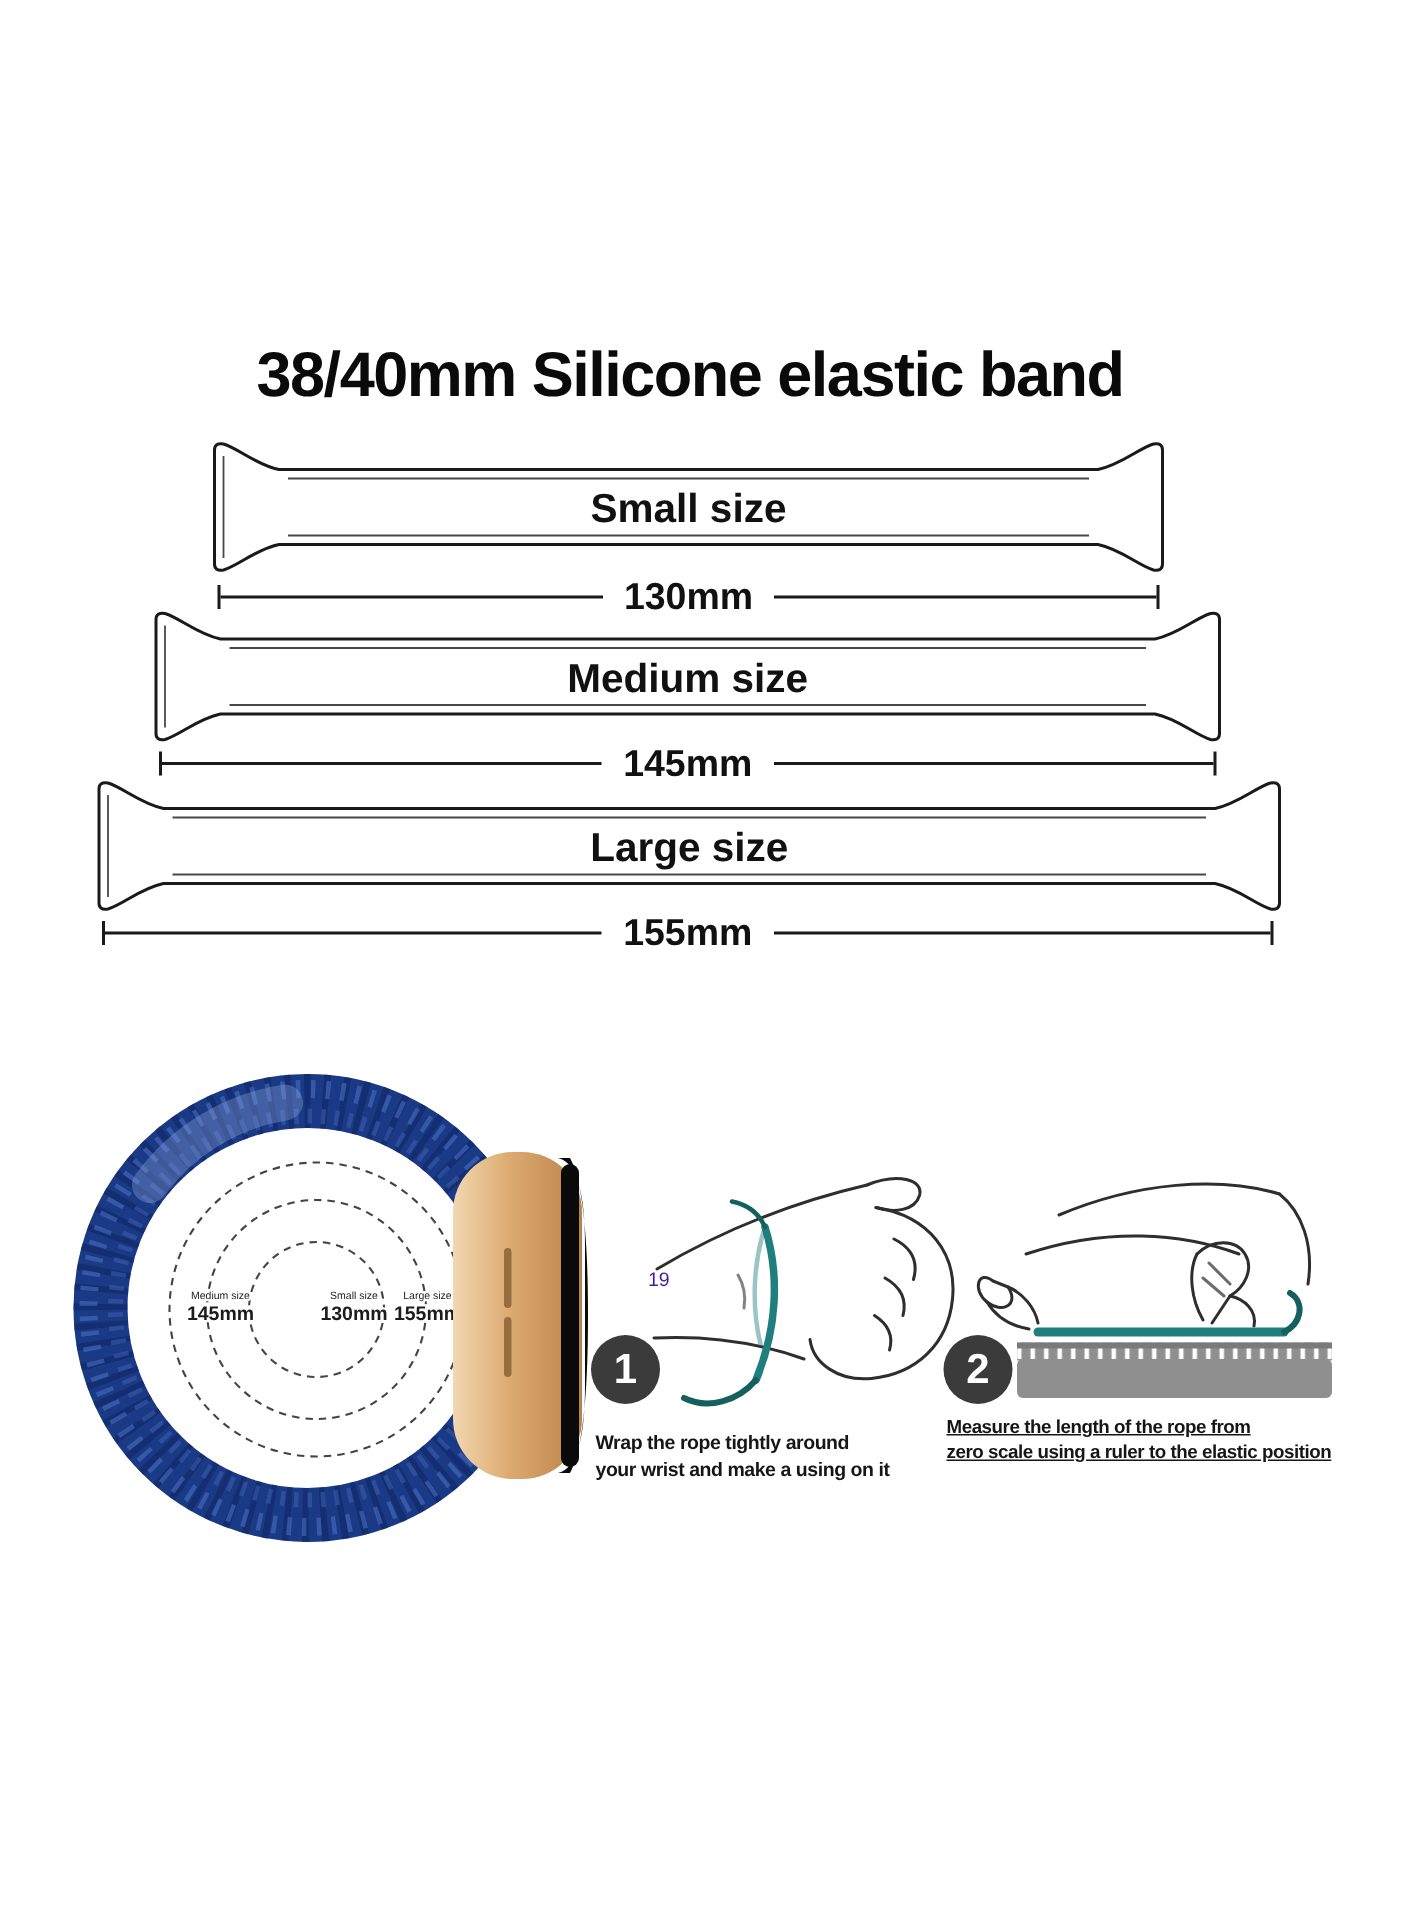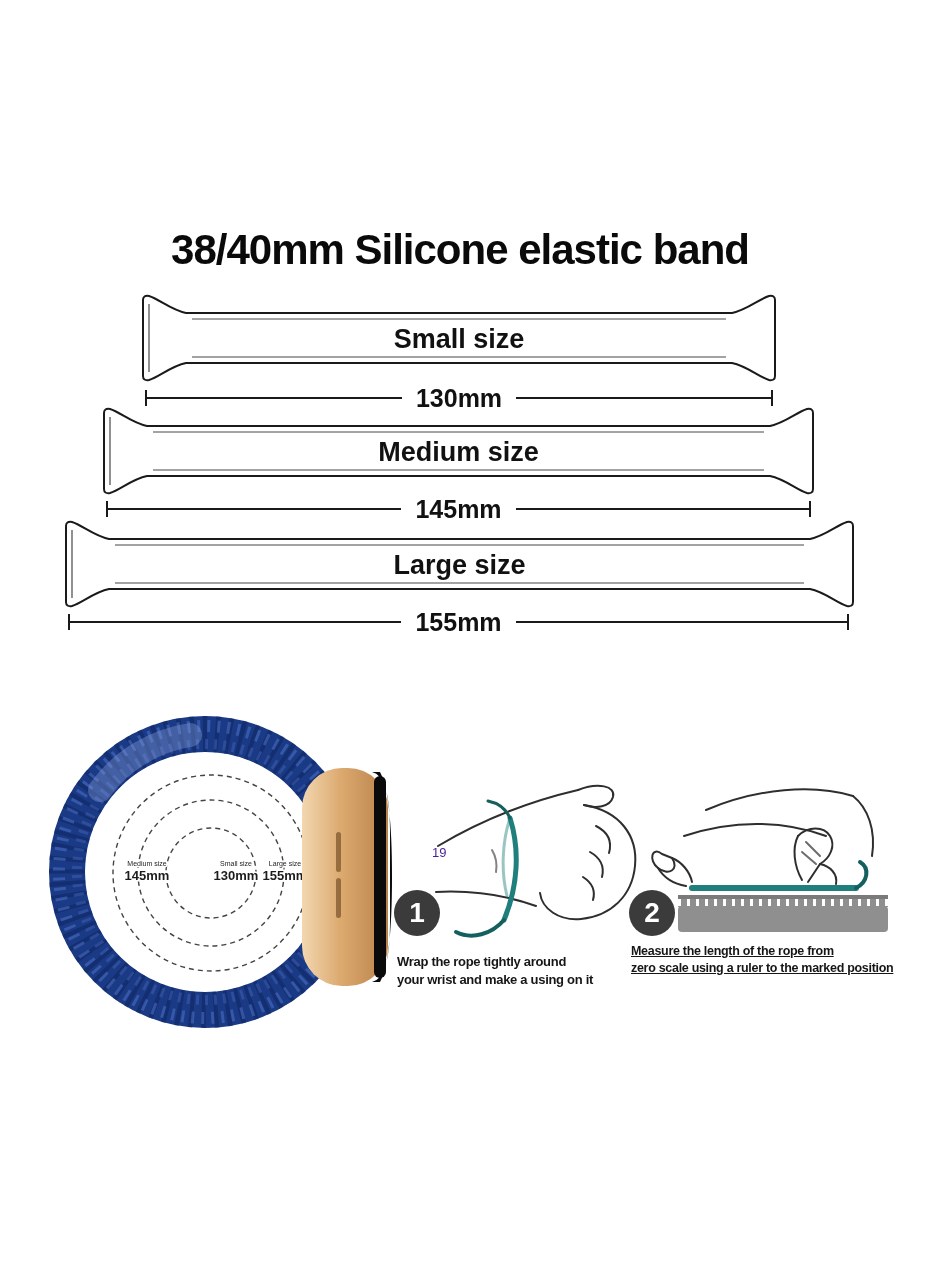--- a/index.html
+++ b/index.html
@@ -176,16 +176,16 @@
     </g>
 
     <g>
       <rect x="30" y="117" width="210" height="12" fill="url(#teeth)"></rect>
       <rect x="30" y="128" width="210" height="26" rx="4" fill="#8f8f8f"></rect>
       <rect x="30" y="117" width="210" height="4" fill="#7a7a7a"></rect>
     </g>
   </svg>
   <div class="caption" style="left:631px;top:943px;width:275px;font-size:12.5px;text-decoration:underline;">
     <span>Measure the length of the rope from</span><br>
-    <span>zero scale using a ruler to the marked position</span>
+    <span>zero scale using a ruler to the elastic position</span>
   </div>
 
 </div>
 
 </body></html>

